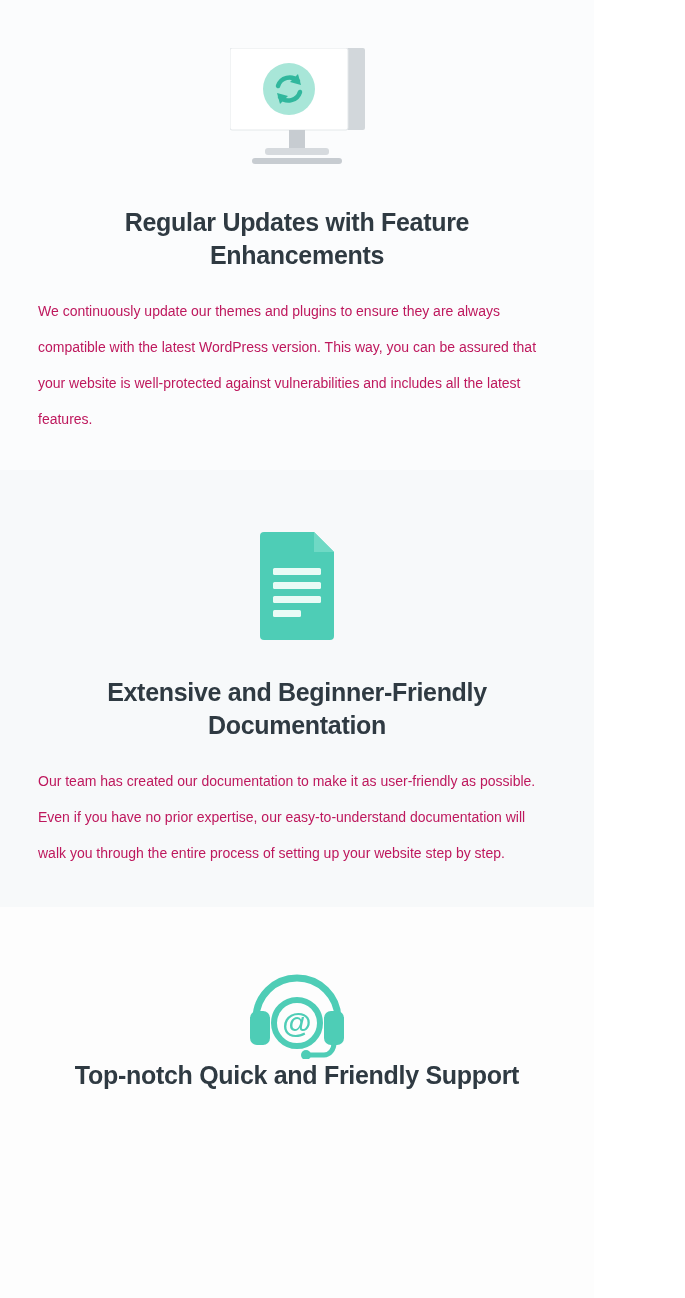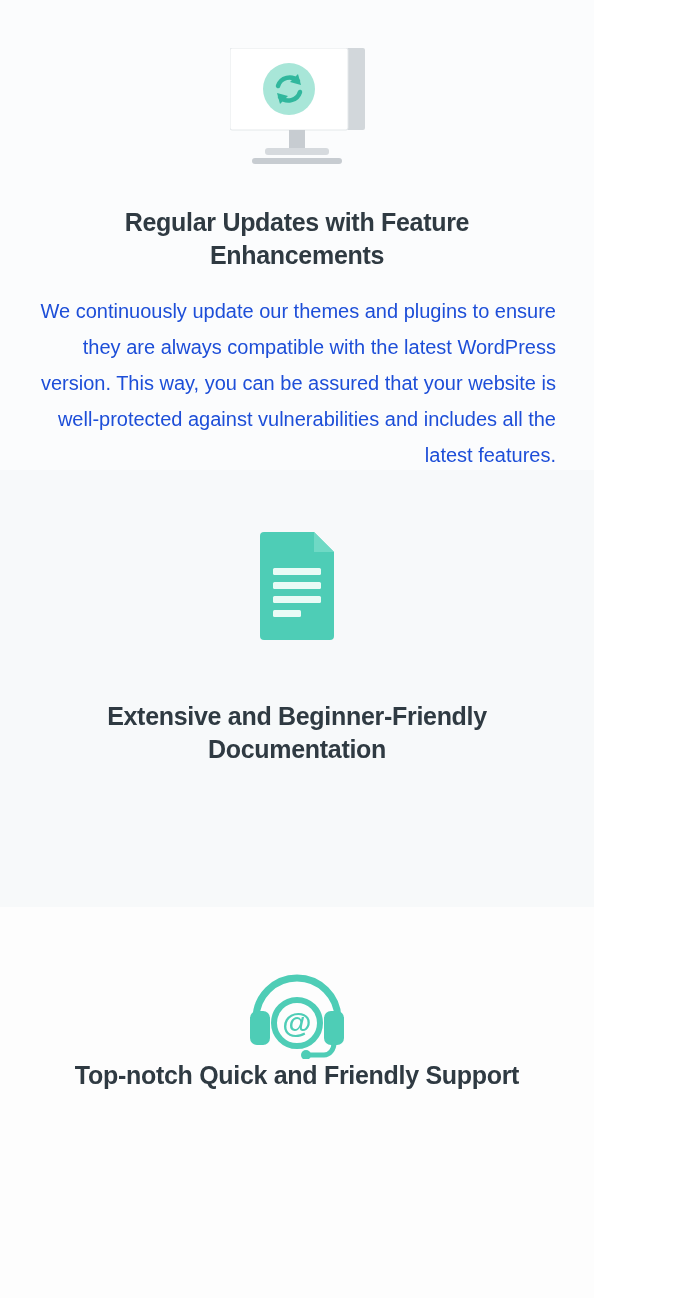--- a/index.html
+++ b/index.html
@@ -31,21 +31,20 @@
   }
   .feature-1 {
     background: #fbfcfd;
     height: 470px;
     padding-top: 48px;
   }
   .feature-2 {
     background: #f7f9fa;
     height: 437px;
     padding-top: 62px;
-    gap: 24px;
   }
   .feature-3 {
     background: #fdfdfd;
     height: 391px;
     padding-top: 52px;
   }
   .icon-wrap {
     display: flex;
     align-items: center;
     justify-content: center;
@@ -56,24 +55,24 @@
     color: #2f3a42;
     text-align: center;
     letter-spacing: -0.3px;
     margin: 0;
     line-height: 1.3;
   }
   .feature-1 .title { margin-top: 38px; }
   .feature-2 .title { margin-top: 36px; }
   .feature-3 .title { }
   .desc {
-    font-size: 20px;
+    font-size: 14px;
     line-height: 36px;
-    color: #1d4ed8;
-    text-align: right;
+    color: #be185d;
+    text-align: left;
     max-width: 560px;
     margin: 22px auto 0 auto;
     font-weight: normal;
   }
   .feature-2 .desc { max-width: 580px; }
   .feature-3 .desc { max-width: 540px; }
 </style>
 </head>
 <body>
 
@@ -110,20 +109,21 @@
       <svg width="74" height="108" viewBox="0 0 74 108" xmlns="http://www.w3.org/2000/svg">
         <path d="M0 4 a4 4 0 0 1 4 -4 h50 l20 20 v84 a4 4 0 0 1 -4 4 h-66 a4 4 0 0 1 -4 -4 z" fill="#4ecdb6"></path>
         <path d="M54 0 l20 20 h-20 z" fill="#6fd9c5"></path>
         <rect x="13" y="36" width="48" height="7" rx="1.5" fill="#e9fbf6"></rect>
         <rect x="13" y="50" width="48" height="7" rx="1.5" fill="#e9fbf6"></rect>
         <rect x="13" y="64" width="48" height="7" rx="1.5" fill="#e9fbf6"></rect>
         <rect x="13" y="78" width="28" height="7" rx="1.5" fill="#e9fbf6"></rect>
       </svg>
     </div>
     <h2 class="title">Extensive and Beginner-Friendly Documentation</h2>
+    <p class="desc">Our team has created our documentation to make it as user-friendly as possible. Even if you have no prior expertise, our easy-to-understand documentation will walk you through the entire process of setting up your website step by step.</p>
   </section>
 
   <section class="feature feature-3">
     <div class="icon-wrap">
       <svg width="98" height="100" viewBox="0 0 98 100" xmlns="http://www.w3.org/2000/svg">
 
         <path d="M8 60 a41 41 0 0 1 82 0" fill="none" stroke="#4ecdb6" stroke-width="7" stroke-linecap="round"></path>
 
         <rect x="2" y="52" width="20" height="34" rx="7" fill="#4ecdb6"></rect>
 

